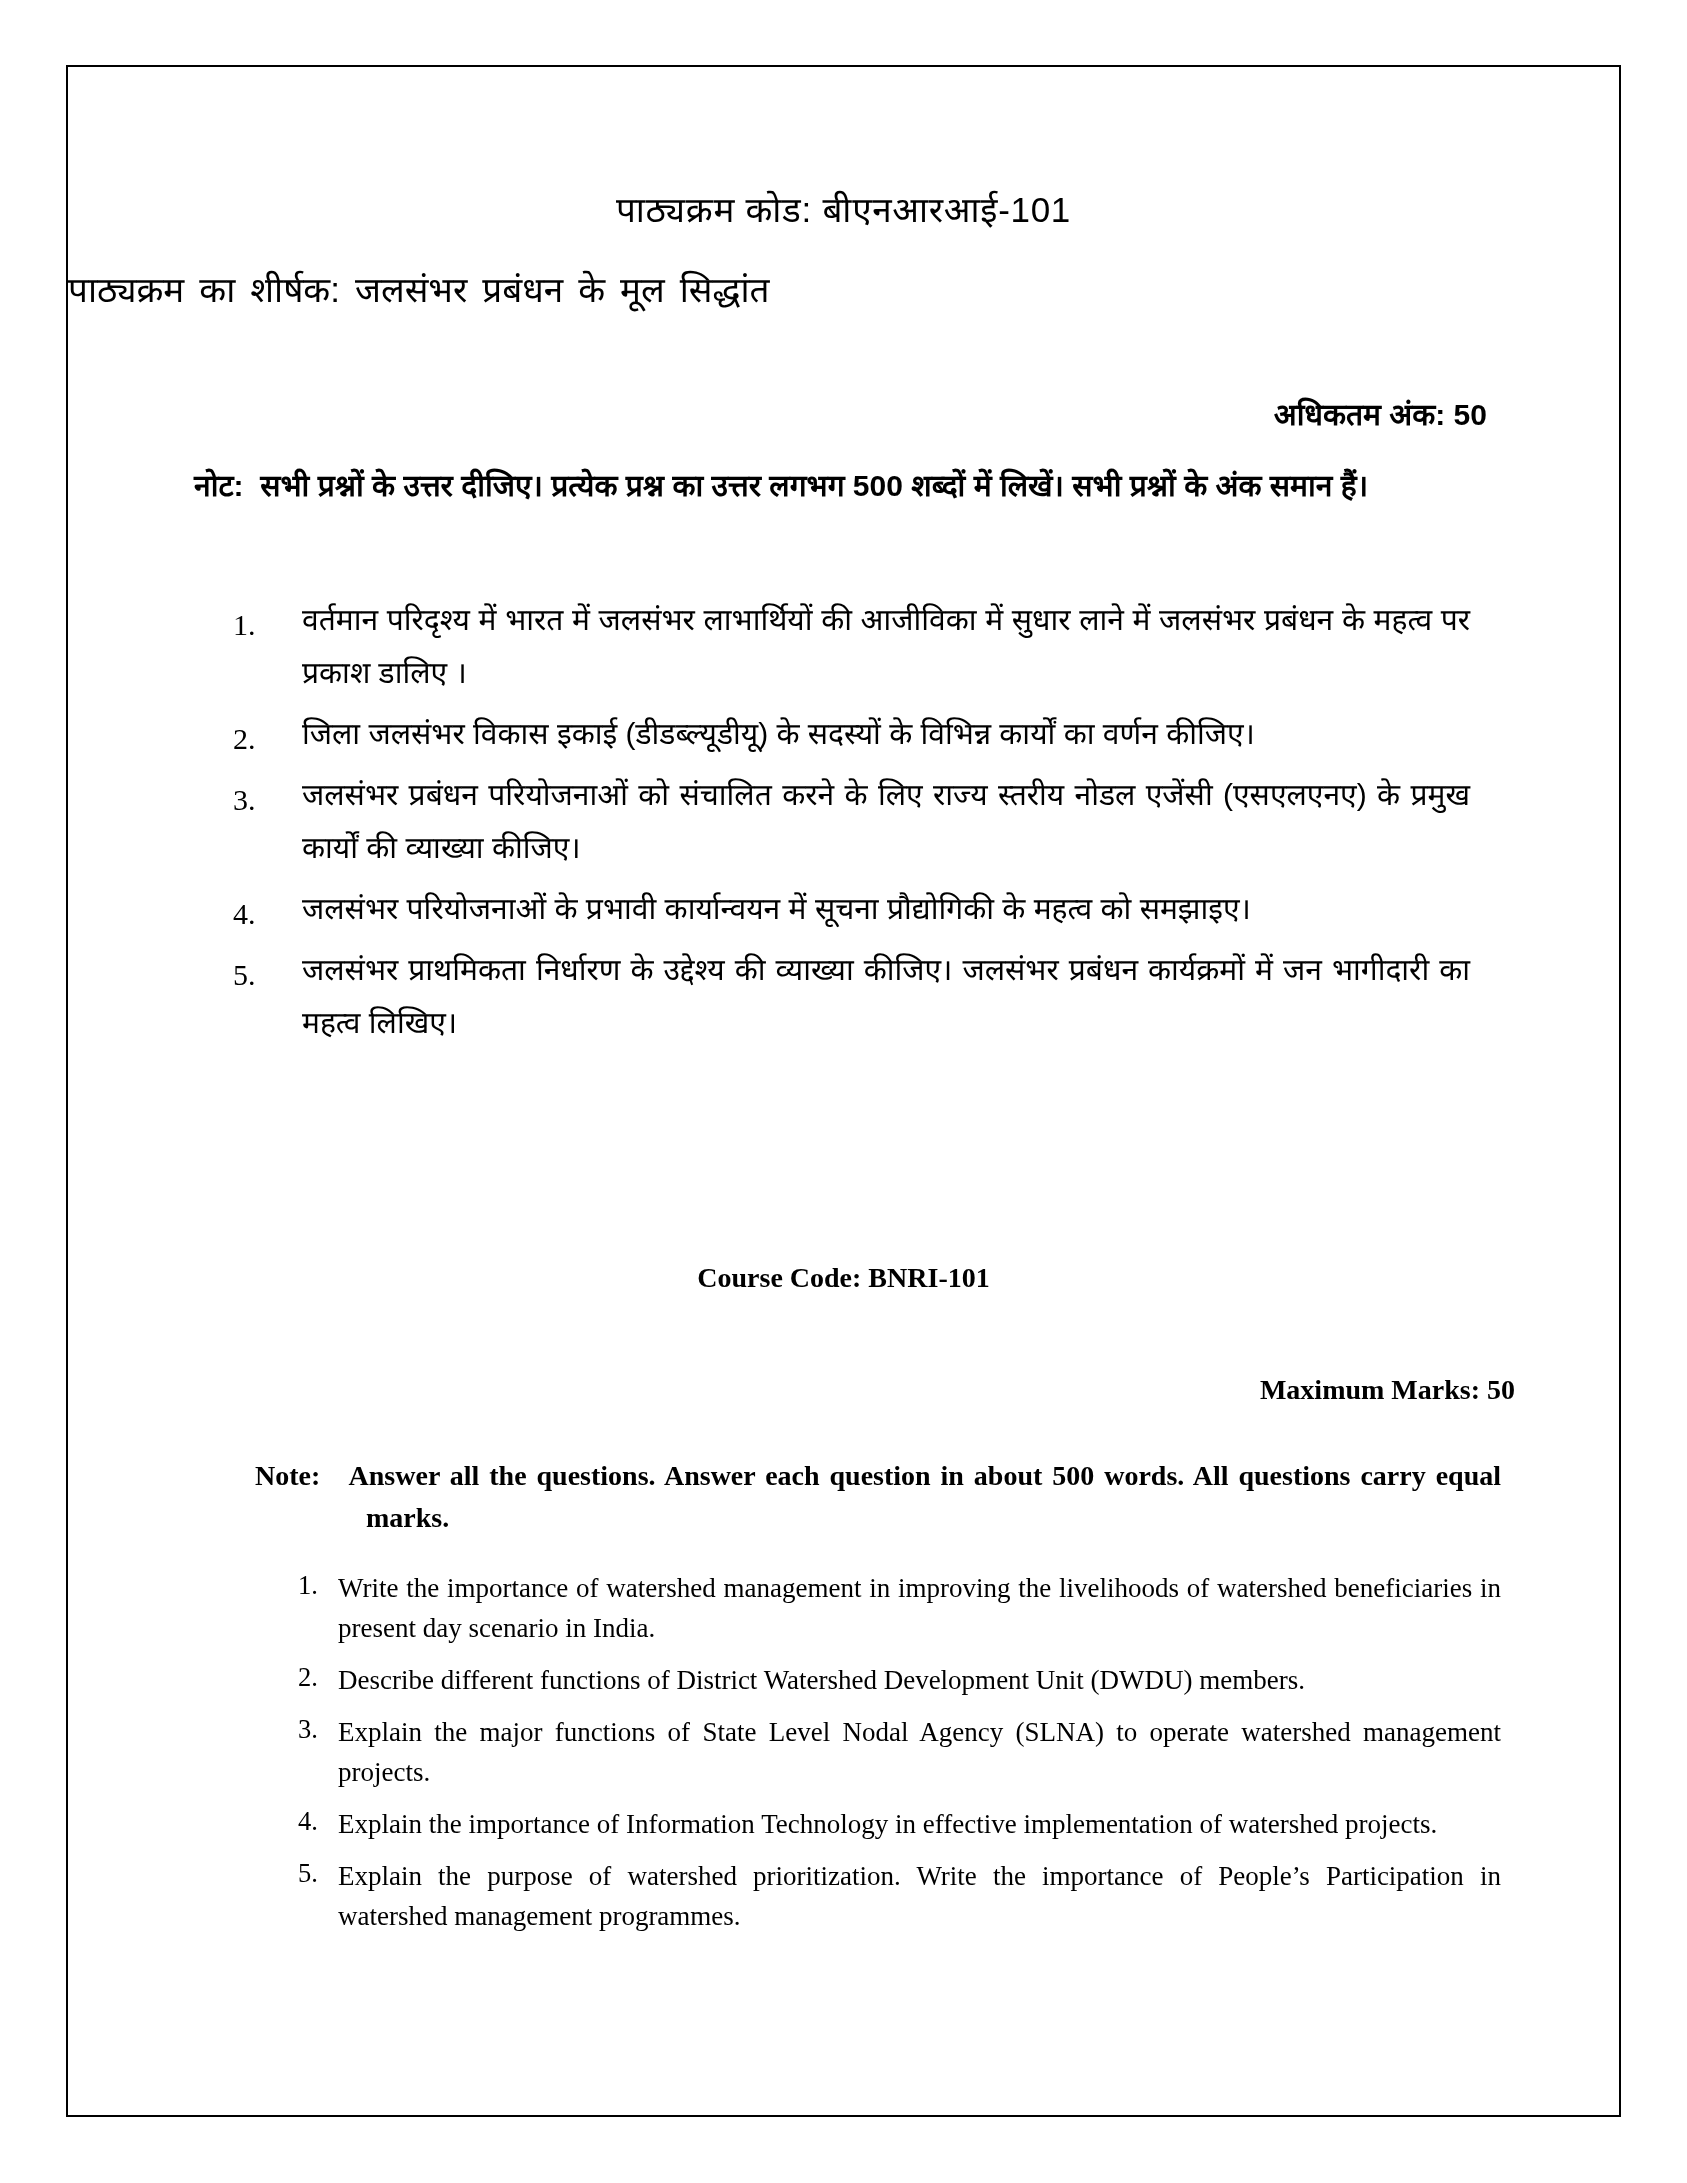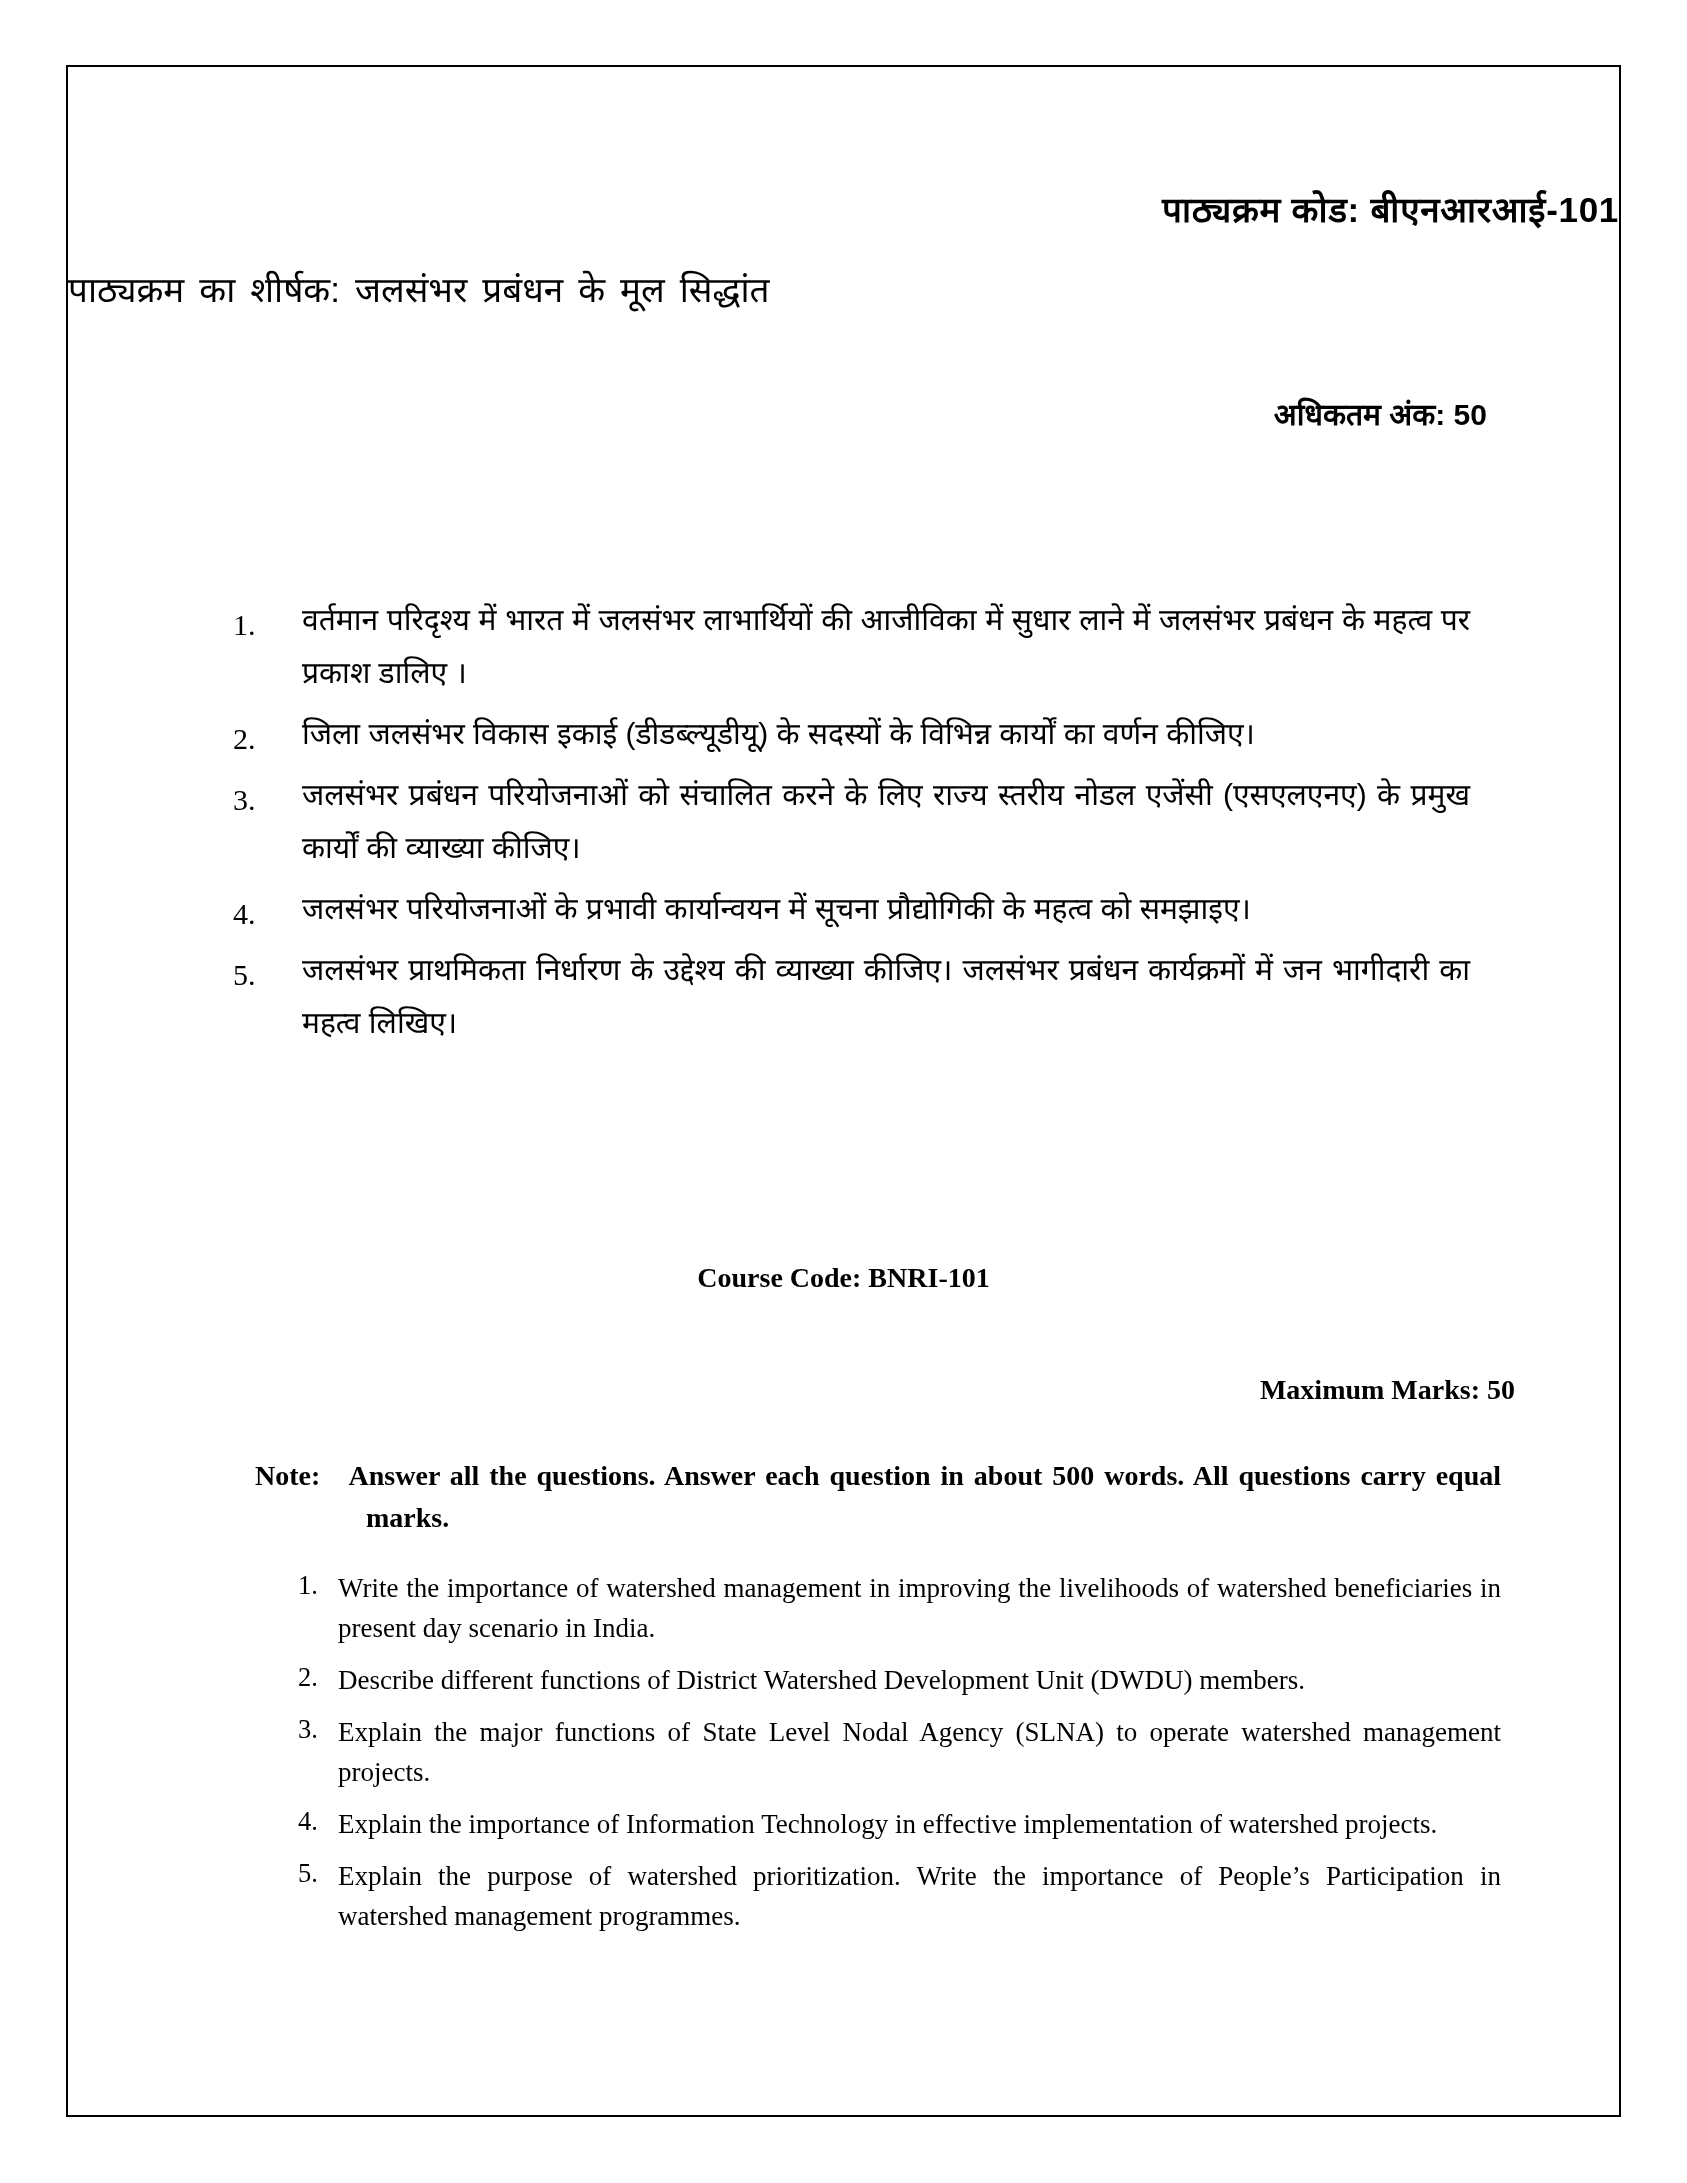--- a/index.html
+++ b/index.html
@@ -23,23 +23,23 @@
     border: 2px solid #000000;
     box-sizing: border-box;
   }
   
   .hindi {
     font-family: "Liberation Sans", sans-serif;
   }
   .h-title1 {
     position: absolute;
     top: 118px; left: 0; right: 0;
-    text-align: right;
+    text-align: center;
     font-size: 35px;
-    font-weight: 700;
+    font-weight: 400;
     letter-spacing: 0.7px;
   }
   .h-title2 {
     position: absolute;
     top: 198px; left: 0; right: 0;
     text-align: left;
     font-size: 35px;
     font-weight: 500;
     word-spacing: 5.3px;
   }
@@ -135,20 +135,21 @@
 </style>
 </head>
 <body>
 
 <div class="border-box">
 
   <div class="h-title1 hindi">पाठ्यक्रम कोड: बीएनआरआई-101</div>
   <div class="h-title2 hindi">पाठ्यक्रम का शीर्षक: जलसंभर प्रबंधन के मूल सिद्धांत</div>
   <div class="h-marks hindi">अधिकतम अंक: 50</div>
 
+  <div class="h-note hindi"><span>नोट:</span>&nbsp; <span>सभी प्रश्नों के उत्तर दीजिए। प्रत्येक प्रश्न का उत्तर लगभग 500 शब्दों में लिखें। सभी प्रश्नों के अंक समान हैं।</span></div>
 
   <div class="h-questions">
     <div class="h-q-row">
       <div class="h-q-num">1.</div>
       <div class="h-q-text hindi">वर्तमान परिदृश्य में भारत में जलसंभर लाभार्थियों की आजीविका में सुधार लाने में जलसंभर प्रबंधन के महत्व पर प्रकाश डालिए ।</div>
     </div>
     <div class="h-q-row">
       <div class="h-q-num">2.</div>
       <div class="h-q-text hindi">जिला जलसंभर विकास इकाई (डीडब्ल्यूडीयू) के सदस्यों के विभिन्न कार्यों का वर्णन कीजिए।</div>
     </div>

